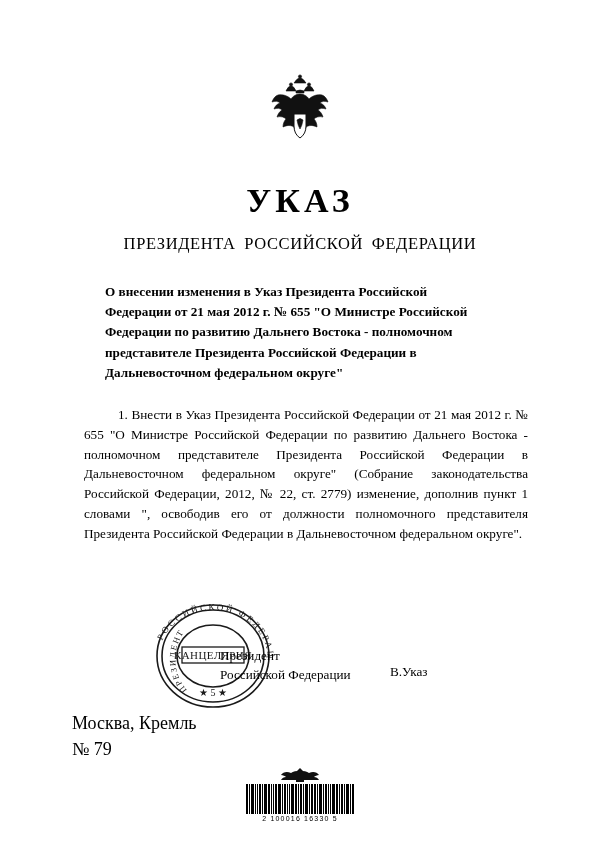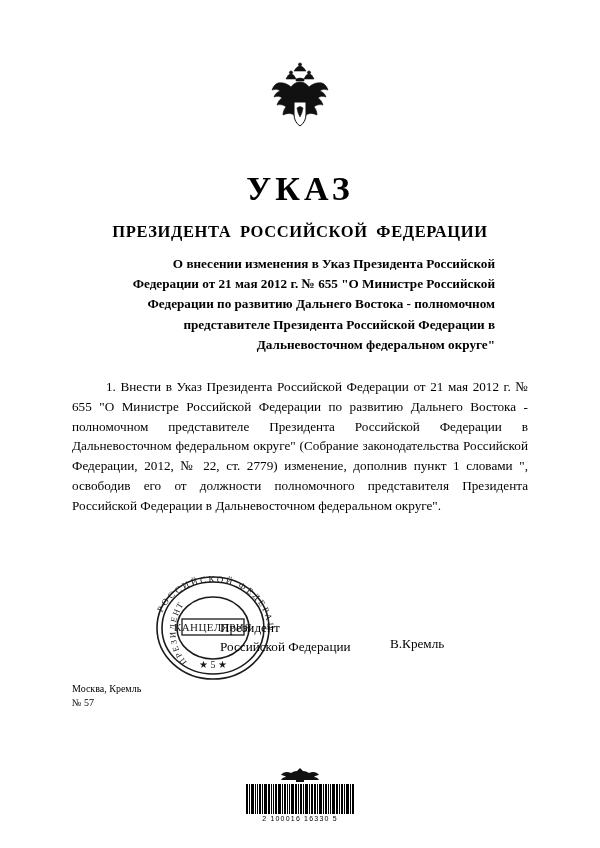--- a/index.html
+++ b/index.html
@@ -13,21 +13,21 @@
     font-family: "Liberation Serif", serif;
     color: #000000;
     position: relative;
     overflow: hidden;
   }
   .page {
     position: relative;
     width: 600px;
     height: 848px;
     box-sizing: border-box;
-    padding: 0 72px;
+    padding: 12px 72px;
   }
 
   
   .emblem-wrap {
     padding-top: 62px;
     display: flex;
     justify-content: center;
   }
   .emblem {
     width: 72px;
@@ -39,46 +39,46 @@
     text-align: center;
     font-size: 34px;
     font-weight: bold;
     letter-spacing: 4px;
     margin-top: 22px;
     font-family: "Liberation Serif", serif;
   }
   .doc-subtitle {
     text-align: center;
     font-size: 16.5px;
-    font-weight: bold;
+    font-weight: normal;
     letter-spacing: 0.6px;
     margin-top: 14px;
     word-spacing: 4px;
   }
 
   
   .preamble {
-    margin: 12px auto 0 auto;
+    margin: 28px auto 0 auto;
     width: 390px;
-    text-align: right;
+    text-align: left;
     font-size: 13.2px;
     font-weight: bold;
     line-height: 1.53;
   }
 
   
   .body-block {
     margin-top: 22px;
     font-size: 13.2px;
     line-height: 1.5;
   }
   .para {
     text-align: justify;
     text-indent: 34px;
-    margin: 0 0 4px 0;
+    margin: 0 0 4px 12px;
   }
   .para.last {
     margin-top: 7px;
   }
 
   
   .sign-area {
     margin-top: 62px;
     position: relative;
     height: 96px;
@@ -102,21 +102,21 @@
     position: absolute;
     left: 66px;
     top: -8px;
     width: 150px;
     height: 114px;
   }
 
   
   .footer-block {
     margin-top: 8px;
-    font-size: 10px;
+    font-size: 18px;
     line-height: 1.45;
   }
 
   
   .barcode-wrap {
     position: absolute;
     left: 0;
     right: 0;
     bottom: 26px;
     display: flex;
@@ -224,26 +224,26 @@
         <rect x="44" y="49" width="62" height="16" fill="none" stroke="#1a1a1a" stroke-width="1.3"></rect>
         <text x="75" y="61" text-anchor="middle" font-family="Liberation Serif, serif" font-size="11" fill="#1a1a1a" letter-spacing="0.4">КАНЦЕЛЯРИЯ</text>
       </g>
       <text x="75" y="98" text-anchor="middle" font-family="Liberation Serif, serif" font-size="10" fill="#1a1a1a">★ 5 ★</text>
     </svg>
 
     <div class="sign-lines">
       <div>Президент</div>
       <div>Российской Федерации</div>
     </div>
-    <div class="sign-name">В.Кремль</div>
+    <div class="sign-name">В.Указ</div>
   </div>
 
   <div class="footer-block">
     <div>Москва, Кремль</div>
-    <div>№ 57</div>
+    <div>№ 79</div>
   </div>
 
   <div class="barcode-wrap">
     <svg class="barcode-top" viewBox="0 0 62 16">
       <g fill="#111">
         <path d="M31 1 l3 3 h-6 z"></path>
         <path d="M22 6 c4 -3 14 -3 18 0 c4 -2 8 -1 10 2 c-2 0 -4 1 -5 2 c2 0 4 1 5 3 h-38 c1 -2 3 -3 5 -3 c-1 -1 -3 -2 -5 -2 c2 -3 6 -4 10 -2 z"></path>
         <path d="M27 13 h8 v2 h-8 z"></path>
       </g>
     </svg>

